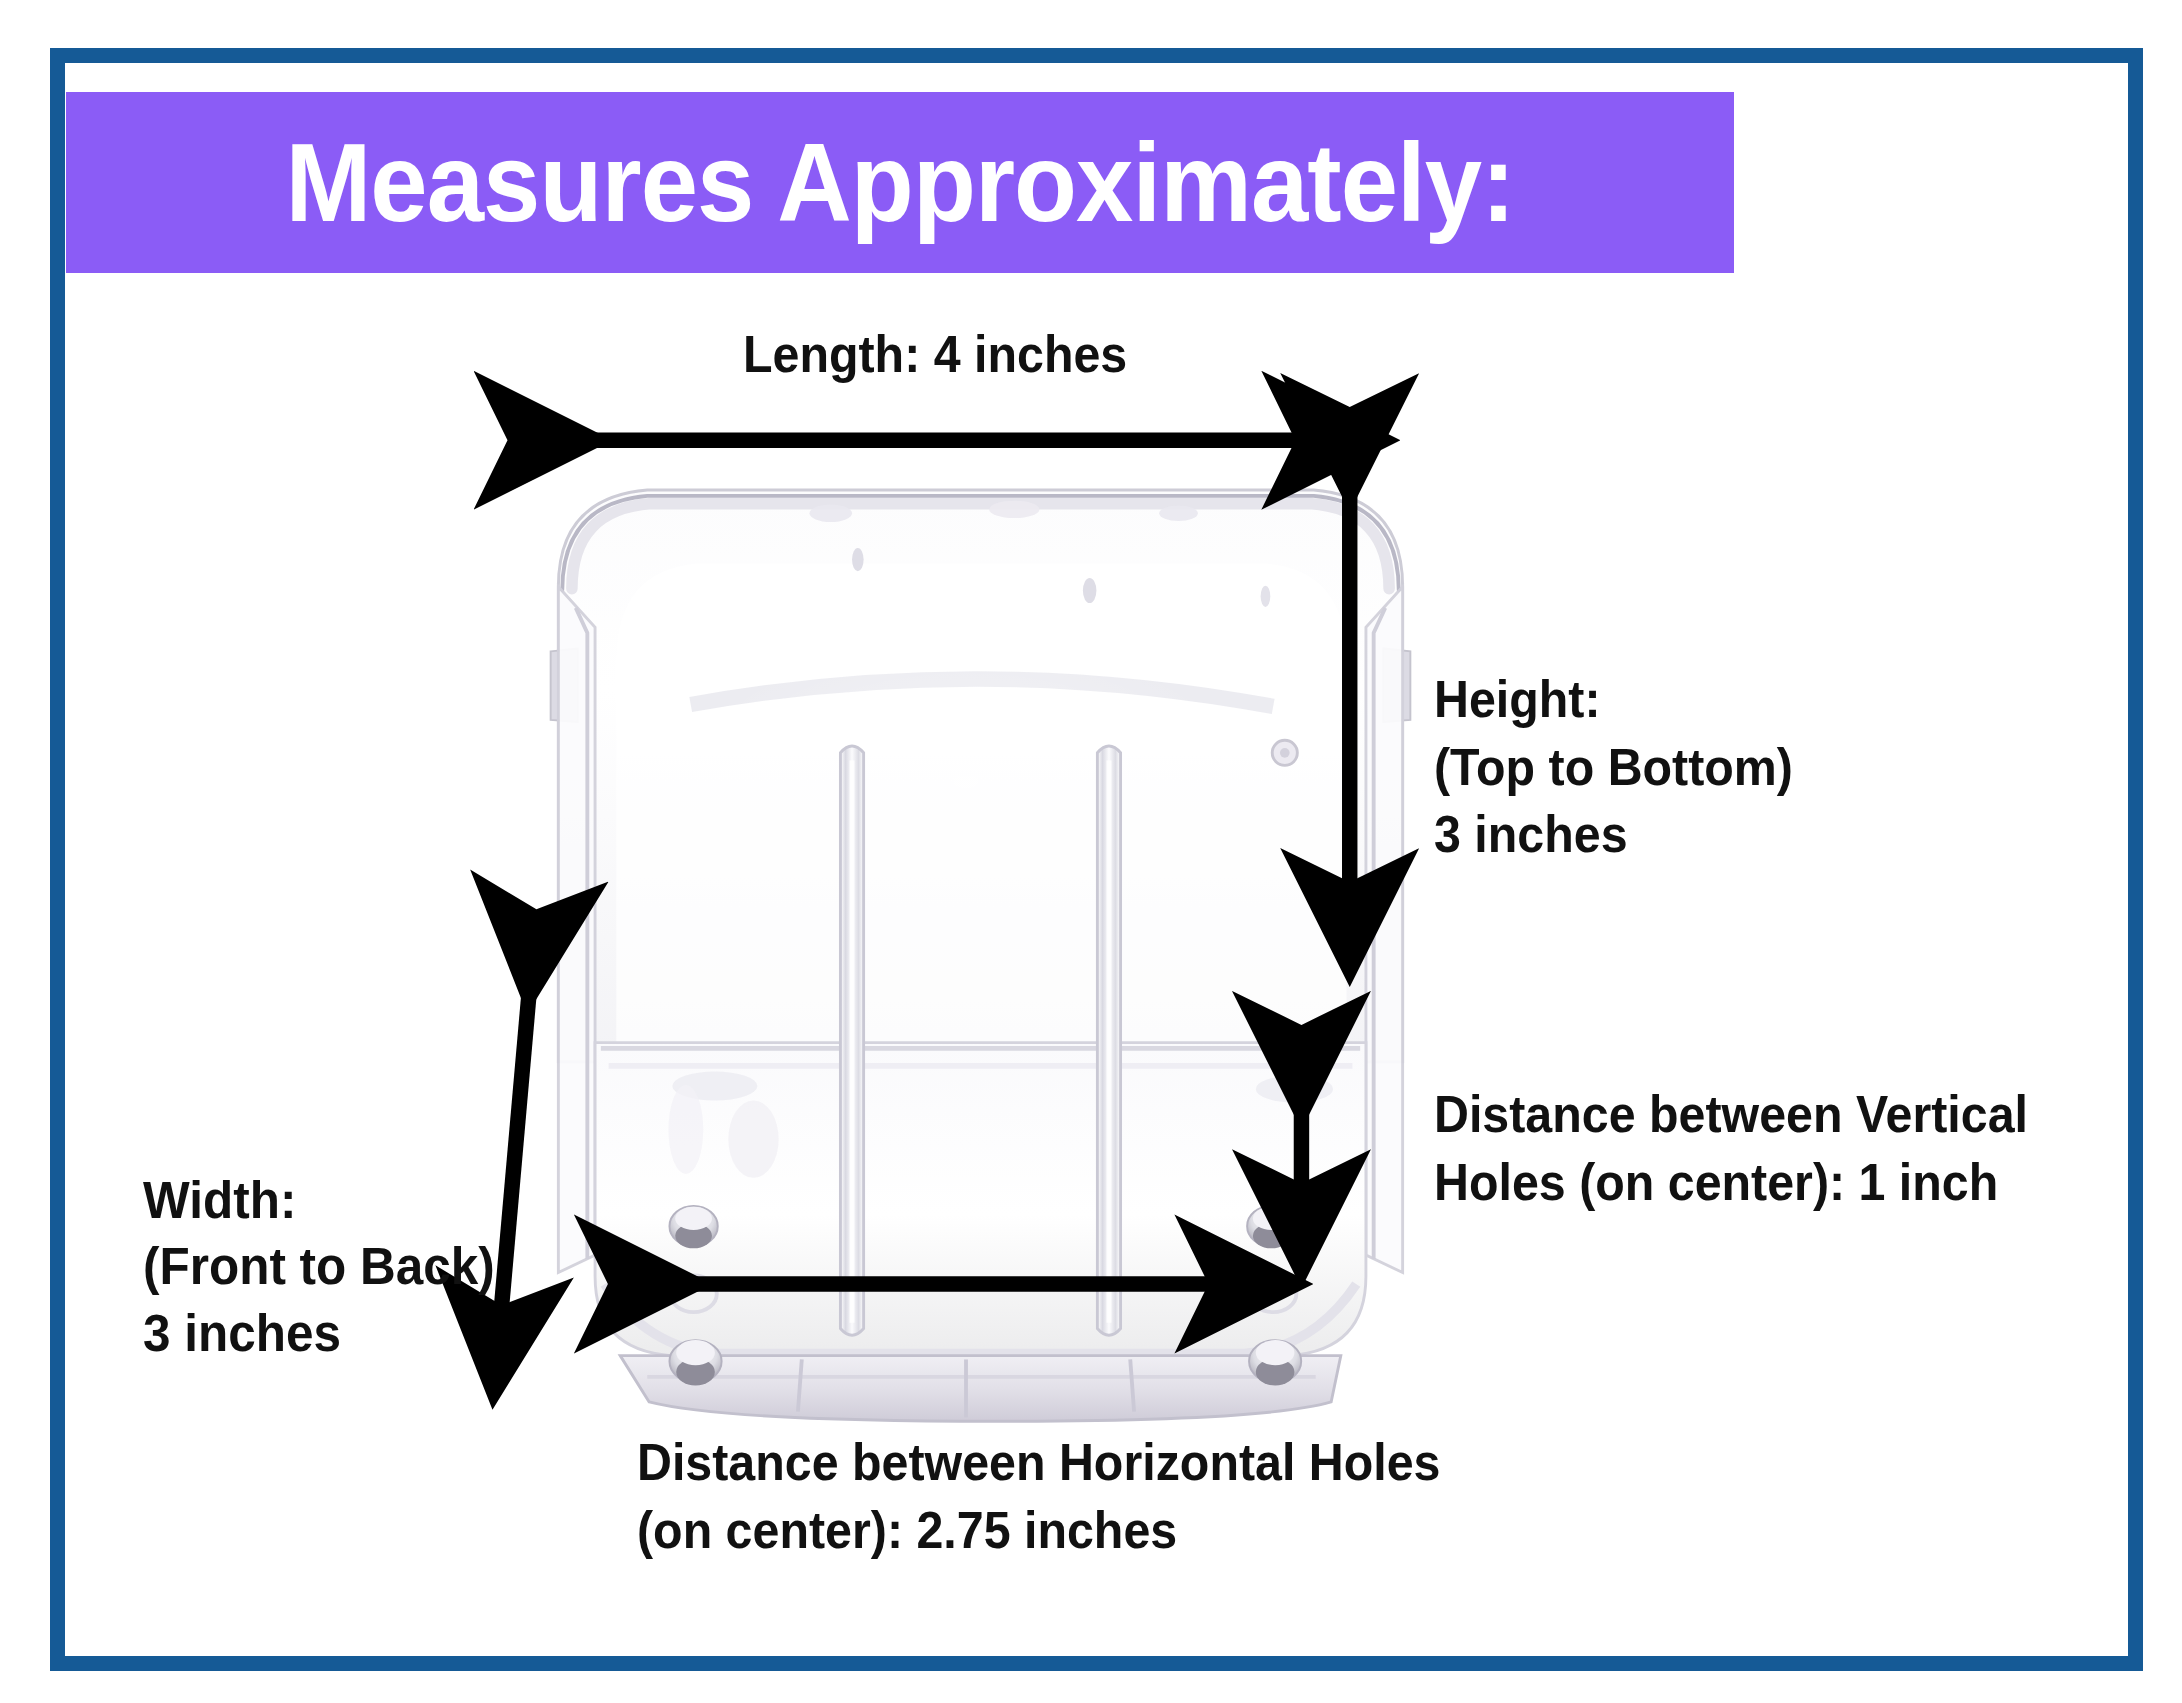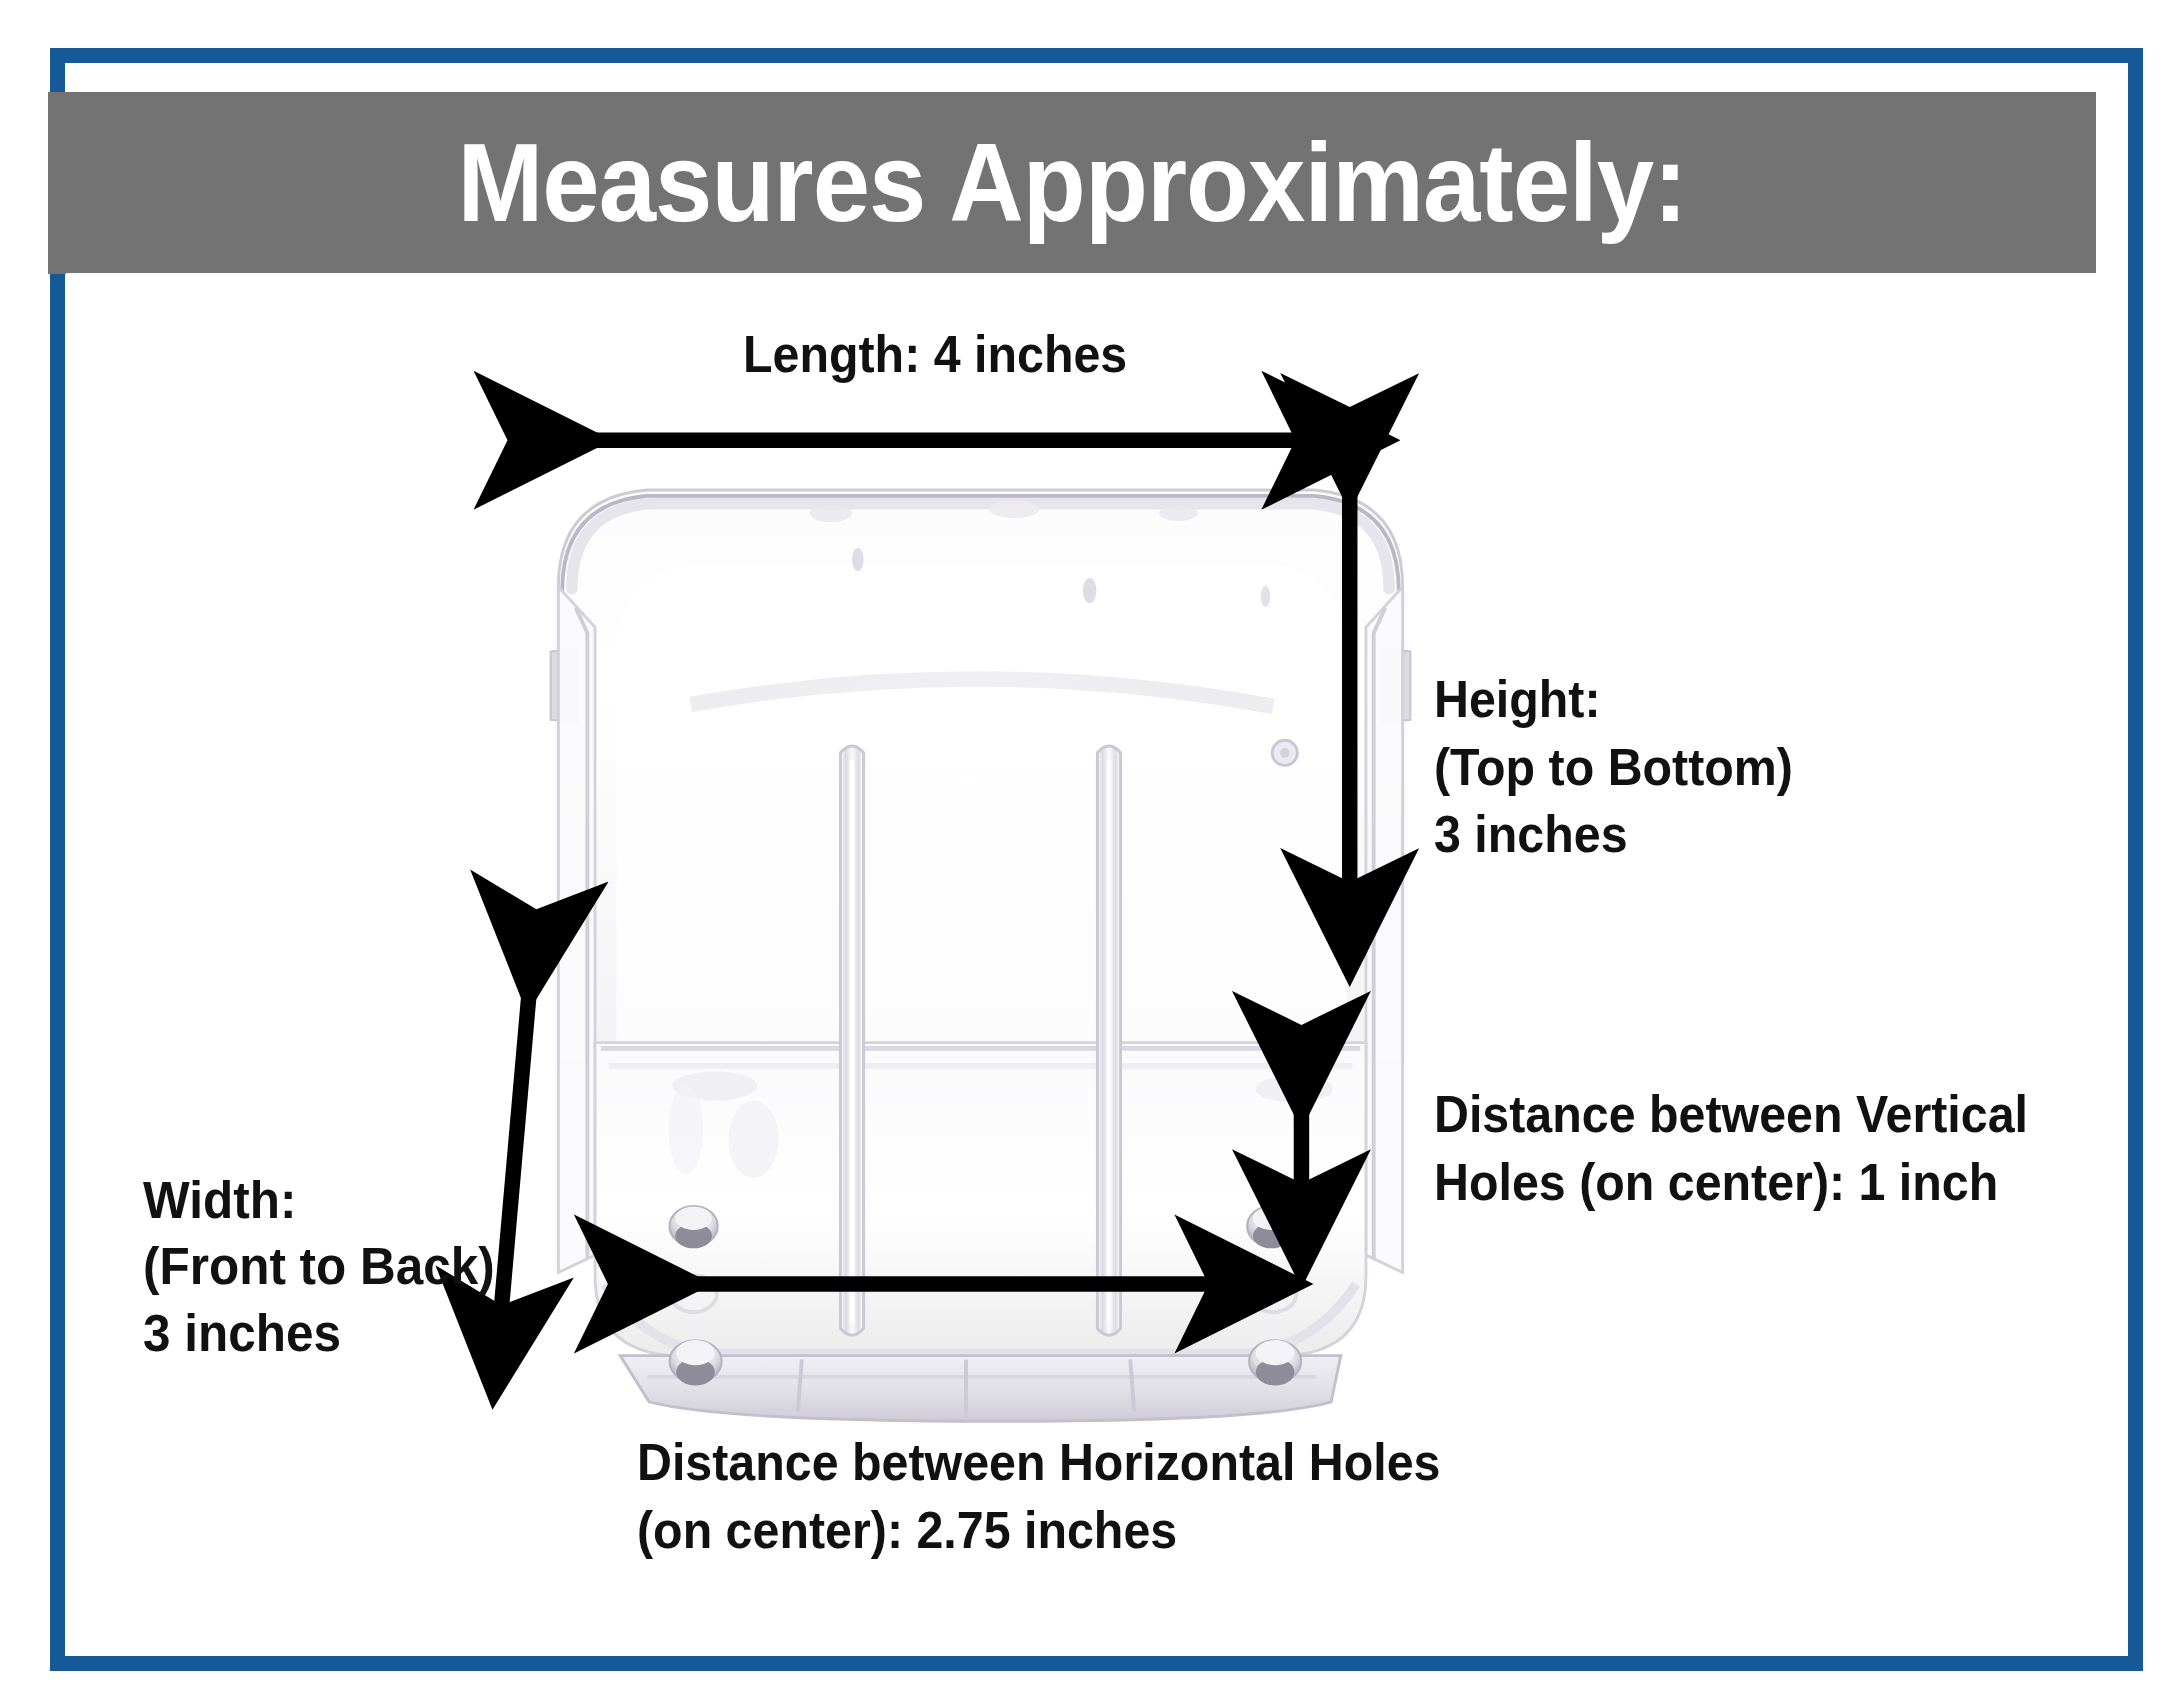--- a/index.html
+++ b/index.html
@@ -32,25 +32,25 @@
     width: 2063px;   
     height: 1593px;  
     border: 15.4px solid #155A96;
     box-sizing: content-box;
     background: #ffffff;
   }
 
   
   .title-bar {
     position: absolute;
-    left: 48px;
+    left: 66px;
     top: 92px;
-    width: 2048px;
+    width: 1668px;
     height: 182px;
-    background: #737373;
+    background: #8b5cf6;
     display: flex;
     align-items: center;
     justify-content: center;
   }
   .title-text {
     color: #ffffff;
     font-family: "Liberation Sans Narrow", "Liberation Sans", sans-serif;
     font-weight: bold;
     font-size: 112px;
     line-height: 1;

